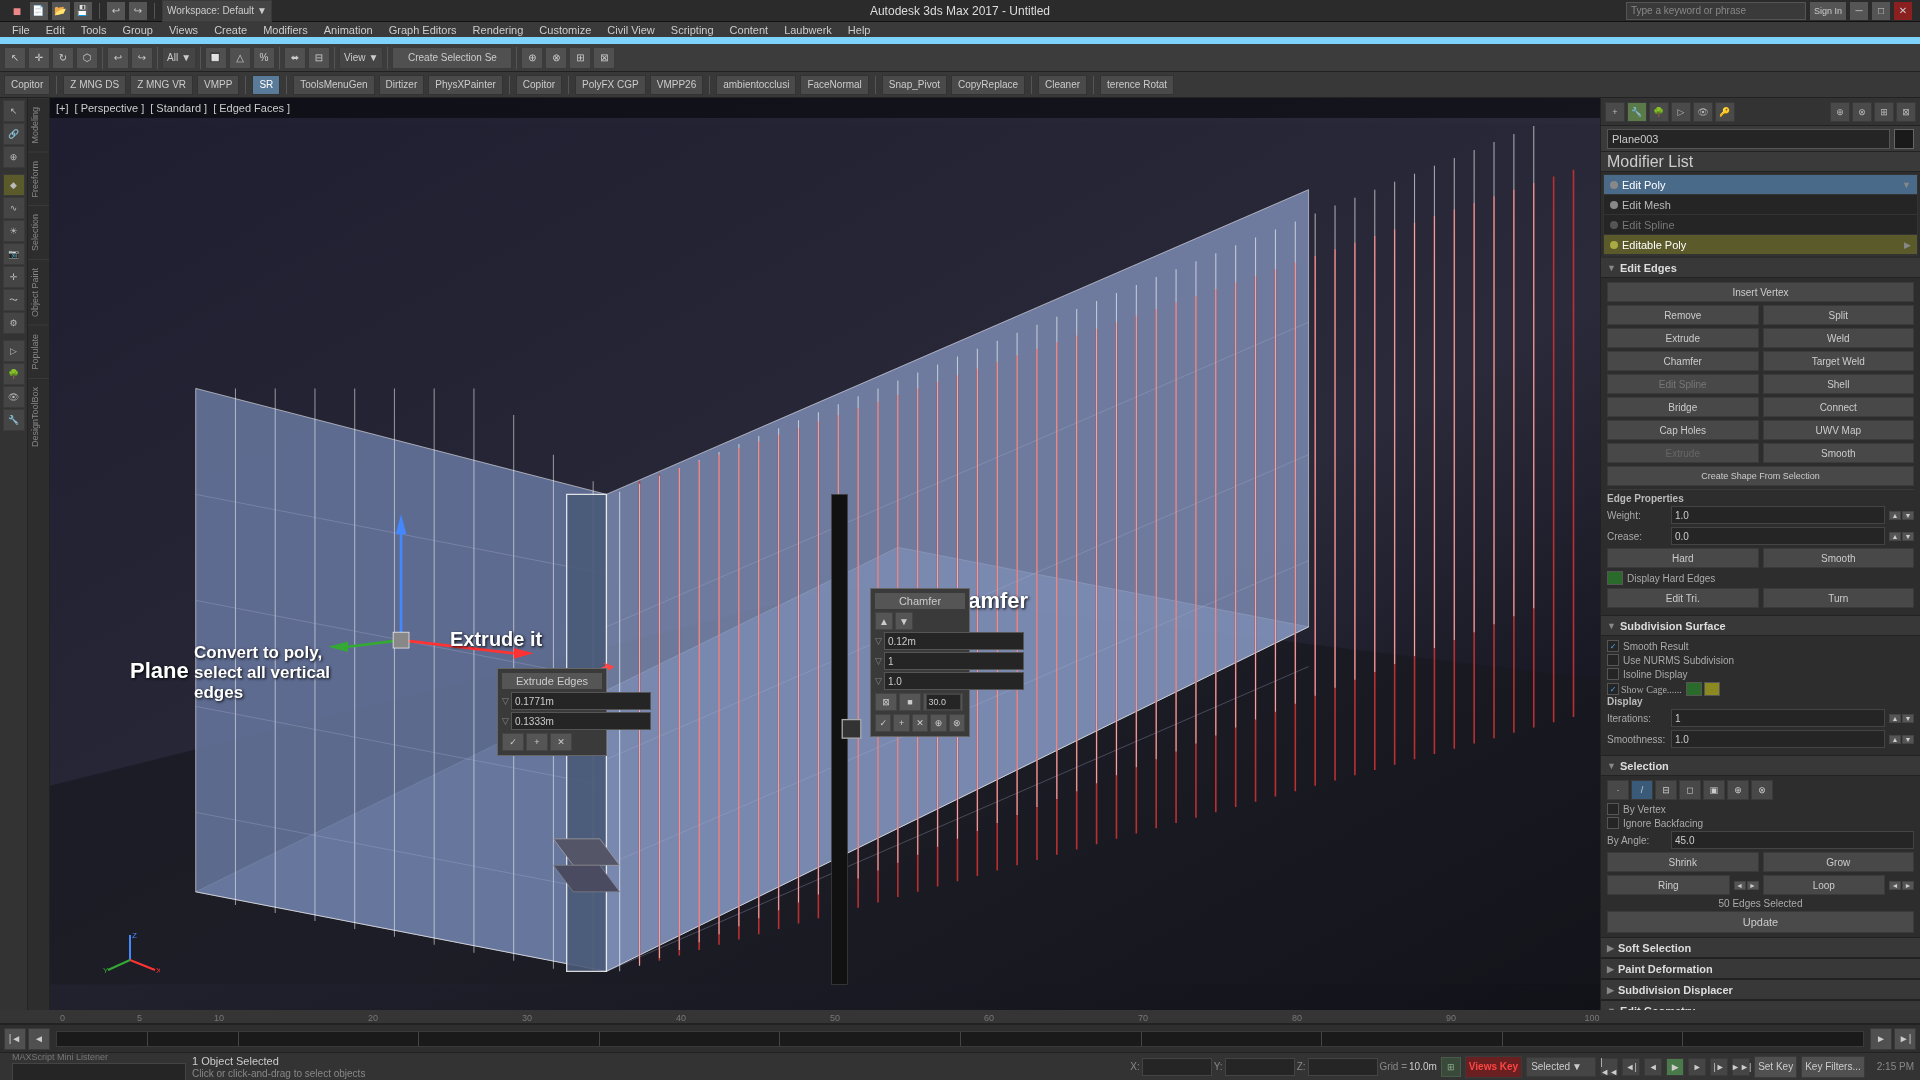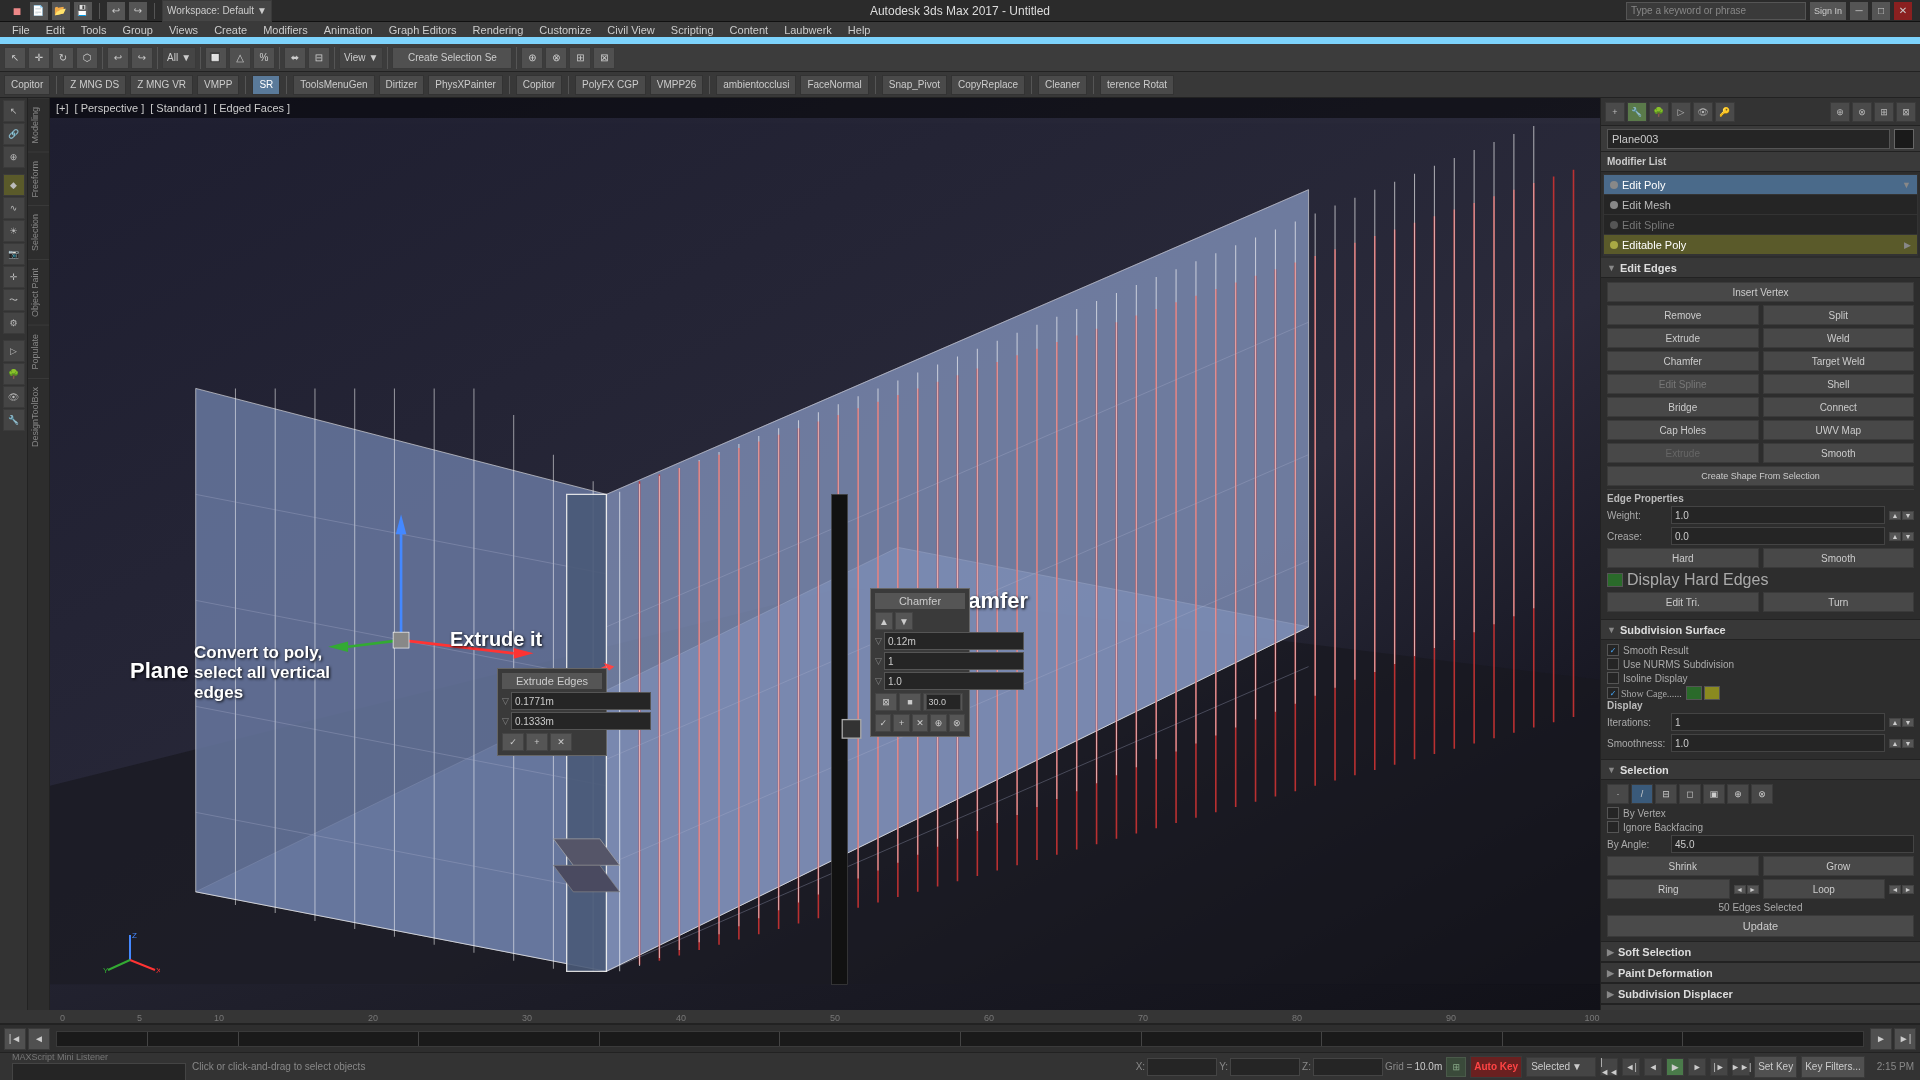--- a/index.html
+++ b/index.html
@@ -322,25 +322,24 @@
       cursor: pointer;
     }
 
     
     .section-label {
       height: 20px;
       background: #3a3a3a;
       display: flex;
       align-items: center;
       padding: 0 6px;
-      font-size: 10px;
+      font-size: 16px;
       color: #ccc;
       border-bottom: 1px solid #222;
       flex-shrink: 0;
-      font-weight: bold;
     }
 
     
     #modifier-stack {
       background: #252525;
       border: 1px solid #333;
       margin: 2px;
       flex-shrink: 0;
     }
     .mod-item {
@@ -1109,21 +1108,21 @@
             <div class="spin-btn">▲</div>
             <div class="spin-btn">▼</div>
           </div>
         </div>
         <div class="rp-row">
           <div class="rp-btn">Hard</div>
           <div class="rp-btn">Smooth</div>
         </div>
         <div class="rp-row">
           <div class="green-swatch"></div>
-          <span style="font-size:16px;color:#aaa;">Display Hard Edges</span>
+          <span style="font-size:10px;color:#aaa;">Display Hard Edges</span>
         </div>
         <div class="rp-row">
           <div class="rp-btn">Edit Tri.</div>
           <div class="rp-btn">Turn</div>
         </div>
       </div>
     </div>
 
     <div class="rp-section">
       <div class="rp-section-header">
@@ -1287,35 +1286,36 @@
     <div class="tb-btn">►|</div>
   </div>
 </div>
 
 <div id="status-bar">
   <div id="mini-listener-container" style="width:180px;padding-left:6px;">
     <div style="font-size:9px;color:#777;margin-bottom:1px;">MAXScript Mini Listener</div>
     <input id="mini-listener" style="width: 100%; height: 18px;">
   </div>
   <div style="flex:1;display:flex;flex-direction:column;gap:1px;">
+    <div style="font-size:11px;color:#ccc;">1 Object Selected</div>
     <div style="font-size:10px;color:#888;">Click or click-and-drag to select objects</div>
   </div>
   <div class="status-right">
     <div style="display:flex;align-items:center;gap:2px;">
       <span class="coord-label">X:</span>
       <input class="coord-input" value="" style="">
       <span class="coord-label">Y:</span>
       <input class="coord-input" value="" style="">
       <span class="coord-label">Z:</span>
       <input class="coord-input" value="" style="">
       <span class="coord-label">Grid =</span>
       <span style="color:#ccc;font-size:10px;">10.0m</span>
     </div>
     <div style="width:20px;height:20px;background:#3a4a3a;border:1px solid #4a5a4a;display:flex;align-items:center;justify-content:center;font-size:9px;color:#8a8;">⊞</div>
-    <div class="tb-btn" style="background:#6a2020;color:#ff4444;font-weight:bold;">Auto Key</div>
+    <div class="tb-btn" style="background:#6a2020;color:#ff4444;font-weight:bold;">Views Key</div>
     <div class="status-dropdown">
       <span>Selected</span>
       <span>▼</span>
     </div>
     <div class="playback-btn">|◄◄</div>
     <div class="playback-btn">◄|</div>
     <div class="playback-btn">◄</div>
     <div class="playback-btn" style="background:#4a7a4a;">▶</div>
     <div class="playback-btn">►</div>
     <div class="playback-btn">|►</div>

